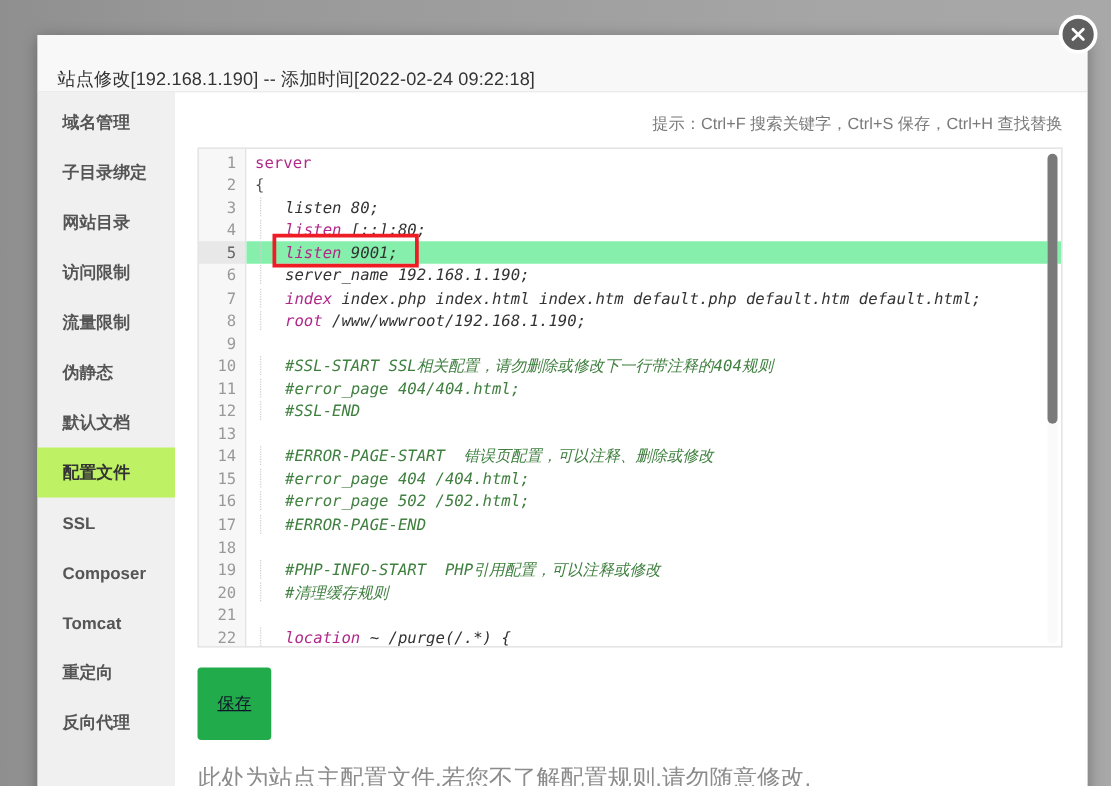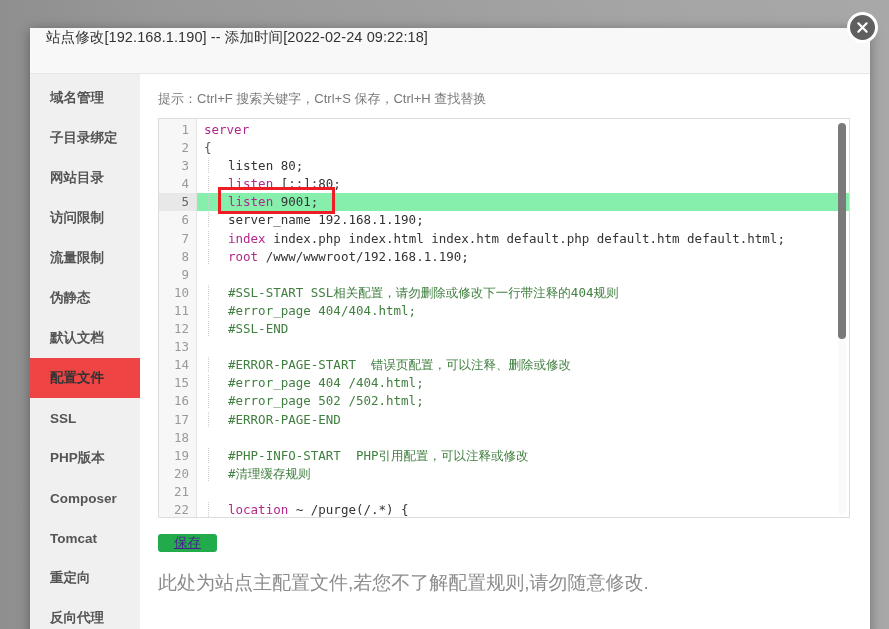--- a/index.html
+++ b/index.html
@@ -20,21 +20,21 @@
     left: 30px; top: 28px;
     width: 840px; height: 640px;
     background: #ffffff;
     box-shadow: 0 2px 12px rgba(0,0,0,.35);
     overflow: hidden;
   }
   #modal-header {
     height: 46px;
     background: #f8f8f8;
     border-bottom: 1px solid #e6e6e6;
-    display: flex; align-items: flex-start;
+    display: flex; align-items: flex-end;
     padding-left: 16px;
   }
   #modal-title {
     font-size: 14.5px;
     color: #333;
     letter-spacing: .1px;
     white-space: nowrap;
   }
 
   
@@ -64,36 +64,37 @@
     height: 40px;
     display: flex; align-items: center;
     padding-left: 20px;
     font-size: 13.5px;
     color: #555;
     cursor: pointer;
     white-space: nowrap;
     font-weight: bold;
   }
   .side-item.active {
-    background: #ef4444;
+    background: #bef264;
     color: #333;
   }
 
   
   #content {
     flex: 1 1 auto;
     background: #fff;
     padding: 16px 20px 0 18px;
     position: relative;
   }
   #hint {
     font-size: 13px;
     color: #7a7a7a;
     margin-bottom: 10px;
     white-space: nowrap;
+    text-align: right;
   }
 
   
   #editor-wrap {
     position: relative;
     height: 400px;
     border: 1px solid #ddd;
     background: #fff;
     overflow: hidden;
   }
@@ -117,21 +118,21 @@
   #gutter .ln.cur { background: #e8e8e8; color: #666; }
 
   #code {
     flex: 1 1 auto;
     padding-top: 2px;
     position: relative;
     overflow: hidden;
   }
   .cl { height: 18.1px; white-space: pre; padding-left: 7px; position: relative; }
   .cl.cur { background: #86efac; }
-  .cl .ind { border-left: 1px dotted #cfcfcf; margin-left: 4px; padding-left: 19px; }
+  .cl .ind { border-left: 1px dotted #cfcfcf; margin-left: 4px; padding-left: 19px; font-style: italic; }
 
   .kw   { color: #b1288a; text-align: right; }
   .plain{ color: #333333; }
   .cm   { color: #3f7f3f; font-family: "DejaVu Sans Mono", "Liberation Mono", monospace; }
   .punc { color: #555555; }
 
   
   #vscroll {
     position: absolute;
     right: 3px; top: 4px;
@@ -156,25 +157,25 @@
     border: 3px solid #ee1c24;
     pointer-events: none;
     z-index: 30;
   }
 
   
   #save-btn {
     margin-top: 16px;
     display: inline-block;
     background: #22ab4b;
-    color: #4c1d95;
+    color: #0f172a;
     border: none;
     border-radius: 3px;
     font-size: 13.5px;
-    padding: 0 16px;
+    padding: 20px 16px;
     cursor: pointer;
     font-family: "Liberation Sans", "DejaVu Sans", sans-serif;
     text-decoration: underline;
   }
   #footer-note {
     margin-top: 18px;
     font-size: 19px;
     color: #8c8c8c;
   }
 </style>
@@ -209,23 +210,20 @@
           <span>伪静态</span>
         </div>
         <div class="side-item">
           <span>默认文档</span>
         </div>
         <div class="side-item active">
           <span>配置文件</span>
         </div>
         <div class="side-item">
           <span>SSL</span>
-        </div>
-        <div class="side-item">
-          <span>PHP版本</span>
         </div>
         <div class="side-item">
           <span>Composer</span>
         </div>
         <div class="side-item">
           <span>Tomcat</span>
         </div>
         <div class="side-item">
           <span>重定向</span>
         </div>

